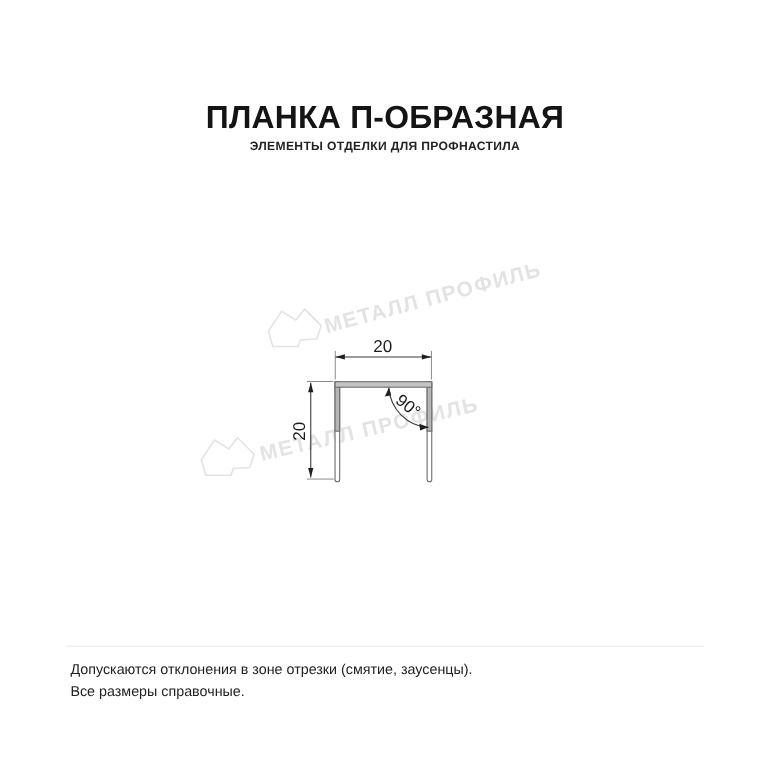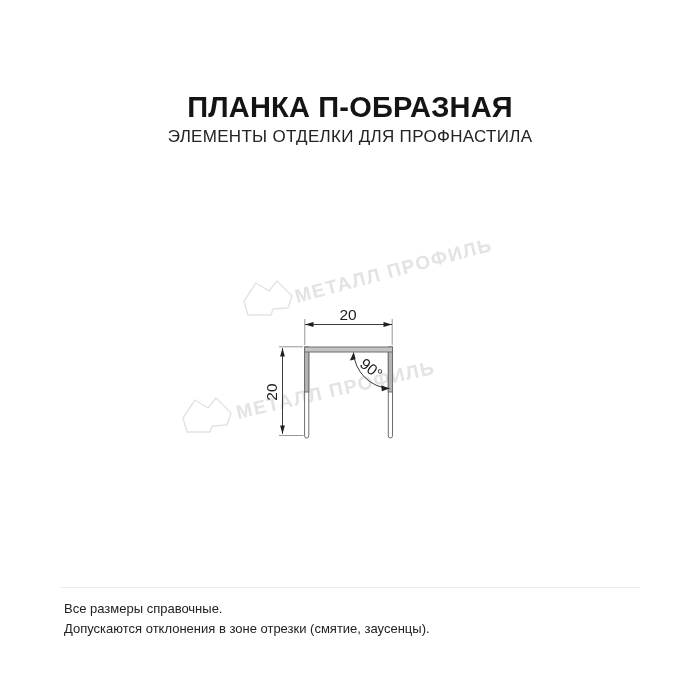--- a/index.html
+++ b/index.html
@@ -5,21 +5,21 @@
   html,body{margin:0;padding:0;}
   body{
     width:700px;height:700px;background:#ffffff;position:relative;overflow:hidden;
     font-family:"Liberation Sans", sans-serif;
   }
   .page{position:absolute;inset:0;width:700px;height:500px;background:#fff;}
 
   
   .header{position:absolute;top:90px;left:0;width:700px;text-align:center;}
   .title{font-size:29px;font-weight:700;color:#141414;line-height:34px;letter-spacing:0.2px;}
-  .subtitle{margin-top:3px;font-size:17px;font-weight:400;color:#232323;letter-spacing:0.3px;}
+  .subtitle{margin-top:3px;font-size:11px;font-weight:700;color:#232323;letter-spacing:0.3px;}
 
   
   svg.drawing{position:absolute;left:0;top:0;}
   .wm-text{font-size:19px;font-weight:700;letter-spacing:1.5px;fill:#e3e3e3;}
   .wm-shape{fill:none;stroke:#e3e3e3;stroke-width:1.4;stroke-linejoin:round;}
   .dim-text{font-size:15.5px;fill:#1c1c1c;}
   .ext-line{stroke:#8a8a8a;stroke-width:0.9;}
   .dim-line{stroke:#3a3a3a;stroke-width:1;}
   .dim-arrow{fill:#1f1f1f;stroke:none;}
   .steel{stroke:#6e6e6e;stroke-width:1;}
@@ -82,17 +82,17 @@
     <g>
       <path d="M 353.5 352.5 A 38.5 38.5 0 0 0 389.5 388.5" fill="none" class="dim-line"></path>
       <polygon class="dim-arrow" points="353.5,352.5 349.9,360.5 355.7,359.3"></polygon>
       <polygon class="dim-arrow" points="389.5,388.5 381.2,385.2 381.9,391.3"></polygon>
       <text class="dim-text" x="371" y="374" text-anchor="middle" transform="rotate(38 371 369)">90°</text>
     </g>
   </svg>
 
   <div class="footer-rule"></div>
   <div class="footer">
+    <div>Допускаются отклонения в зоне отрезки (смятие, заусенцы).</div>
     <div>Все размеры справочные.</div>
-    <div>Допускаются отклонения в зоне отрезки (смятие, заусенцы).</div>
   </div>
 
 </div>
 
 </body></html>

